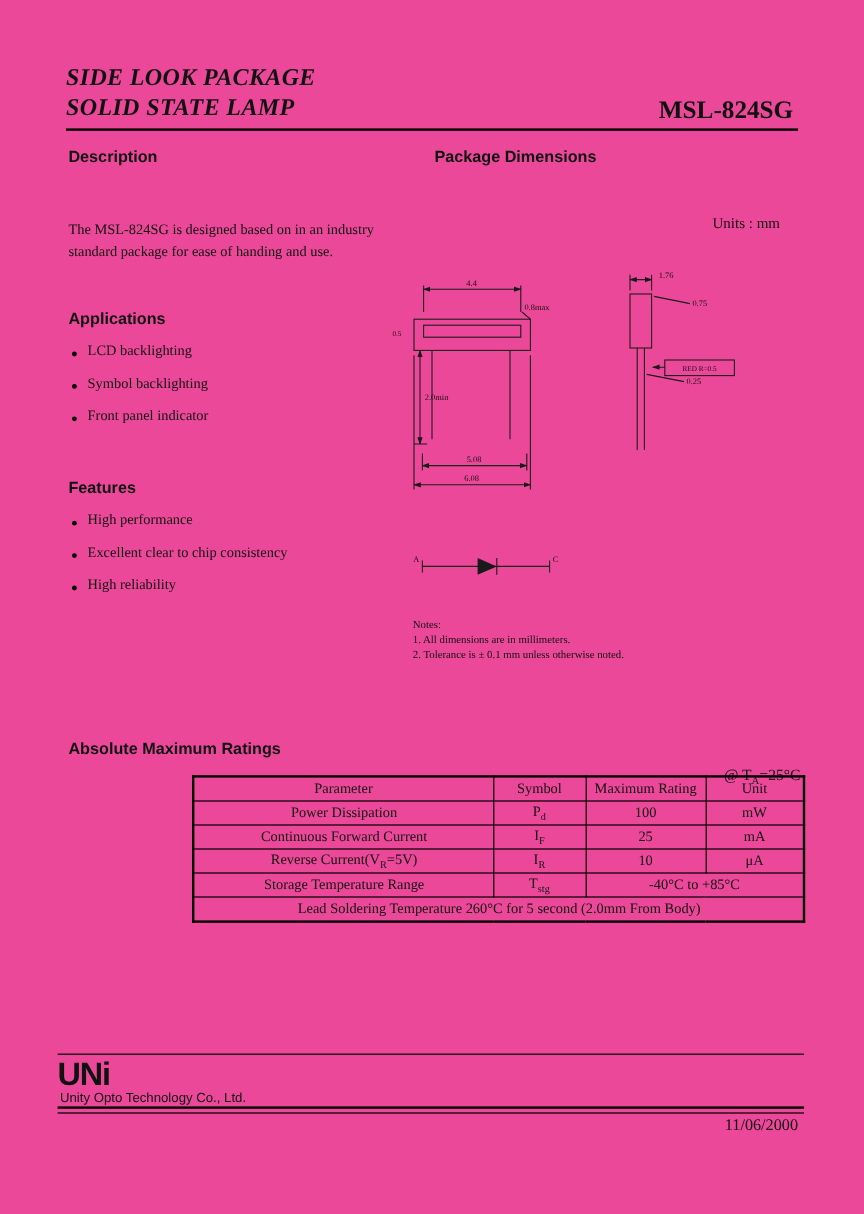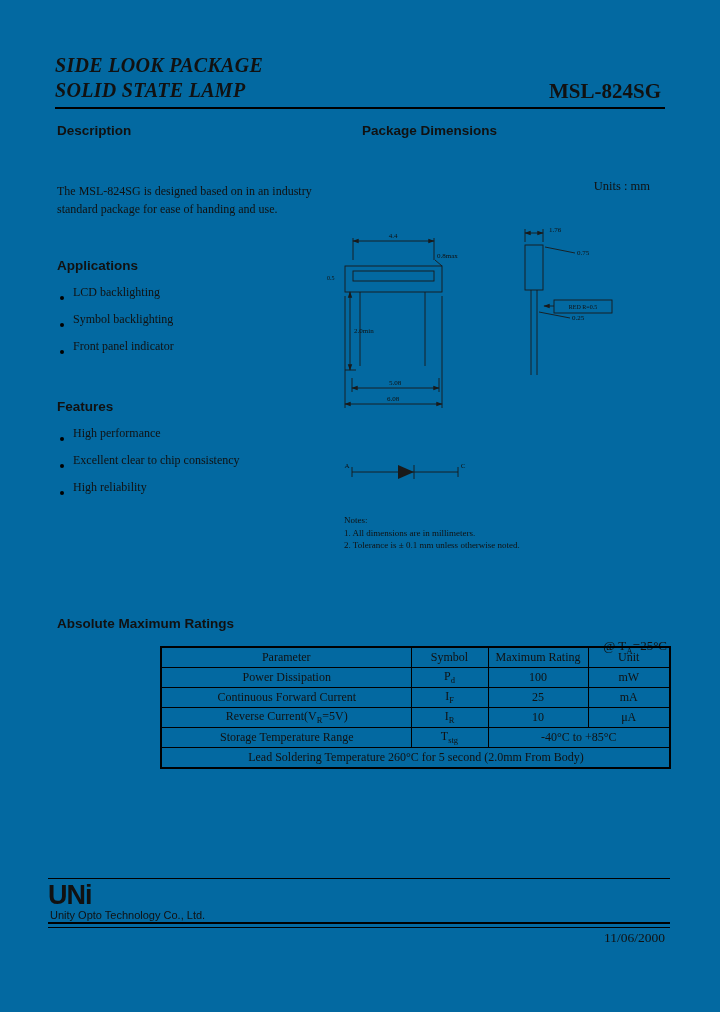--- a/index.html
+++ b/index.html
@@ -1,16 +1,16 @@
 <!DOCTYPE html>
 <html><head>
 <meta charset="utf-8">
 <style>
   html,body{margin:0;padding:0;background:#ffffff;}
-  .page{position:relative;width:720px;height:1012px;background:#0369a1;overflow:hidden;
+  .page{position:relative;width:720px;height:1012px;background:#ec4899;overflow:hidden;
         font-family:"Liberation Serif", serif;color:#111;}
 
   .rule{position:absolute;background:#000;}
   .rule-top{left:55px;top:107px;width:610px;height:2px;}
   .rule-foot{left:48px;top:878px;width:622px;height:1px;}
   .rule-d1{left:48px;top:922px;width:622px;height:2px;}
   .rule-d2{left:48px;top:927px;width:622px;height:1px;}
 
   .title{position:absolute;left:55px;top:53px;font-family:"Liberation Serif",serif;
          font-weight:bold;font-style:italic;font-size:20px;line-height:25px;letter-spacing:.3px;}
@@ -23,21 +23,21 @@
   .sec-app-h{left:57px;top:258px;}
   .sec-feat-h{left:57px;top:399px;}
   .sec-amr-h{left:57px;top:616px;}
 
   .desc-text{position:absolute;left:57px;top:142px;width:300px;font-size:12px;line-height:17.5px;margin-top:41px;}
   .units{position:absolute;right:70px;top:179px;font-size:12.5px;}
 
   .blist{position:absolute;list-style:none;margin:0;padding:0;font-size:12px;}
   .app-list{left:60px;top:286px;}
   .feat-list{left:60px;top:427px;}
-  .blist li{display:flex;align-items:flex-end;margin-bottom:13.5px;line-height:13.5px;}
+  .blist li{display:flex;align-items:center;margin-bottom:13.5px;line-height:13.5px;}
   .bullet{width:4px;height:4px;border-radius:50%;background:#000;margin:5px 9px 0 0;flex:0 0 auto;}
 
   .drawing{position:absolute;left:326px;top:216px;width:300px;height:300px;}
 
   .notes{position:absolute;left:344px;top:514px;font-size:9px;line-height:12.5px;}
 
   .condition{position:absolute;right:53px;top:638px;font-size:13px;margin-left:36px;}
   .condition sub,.sym sub{font-size:9px;}
 
   .ratings-table{position:absolute;left:160px;top:646px;width:509px;border-collapse:collapse;

